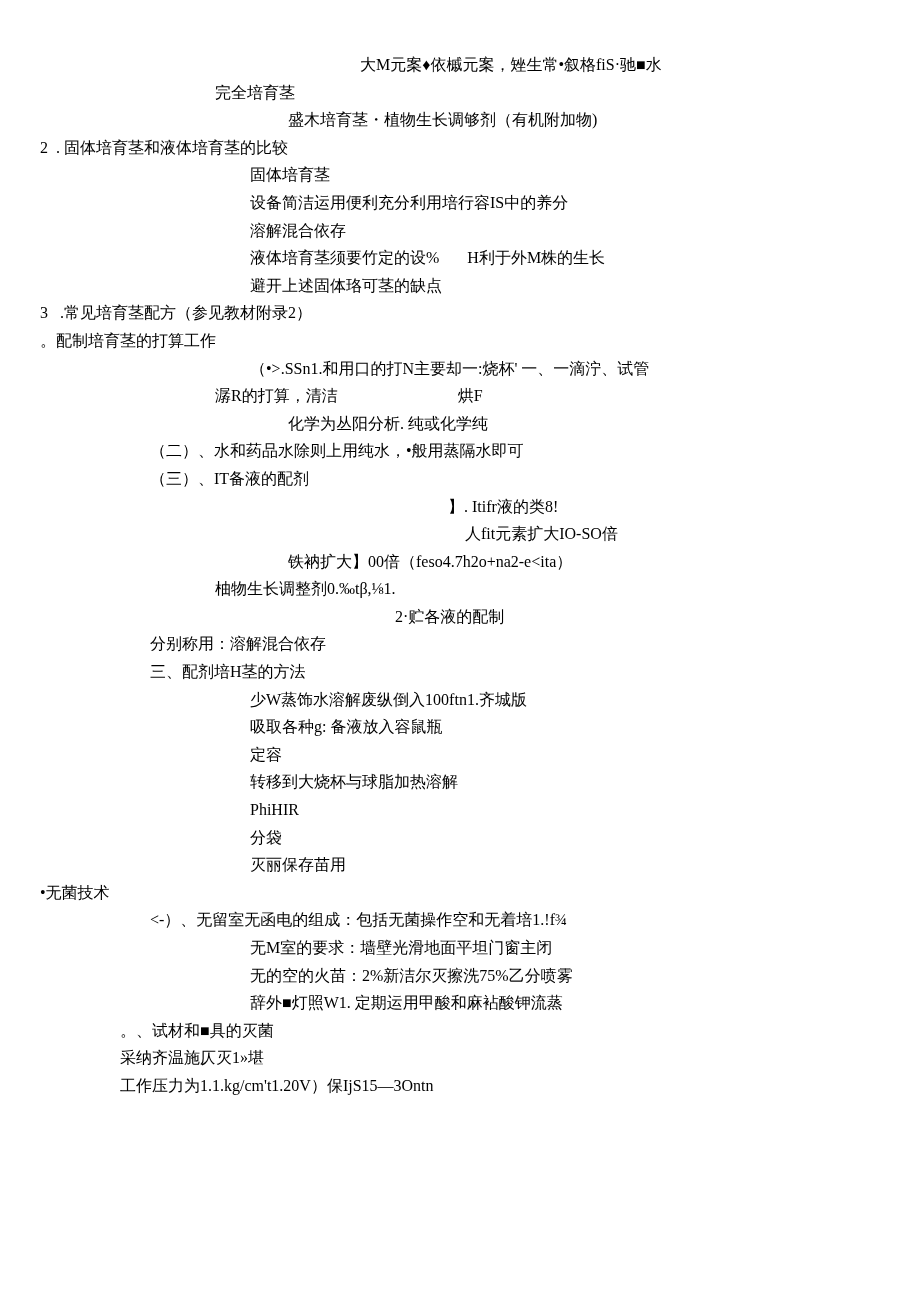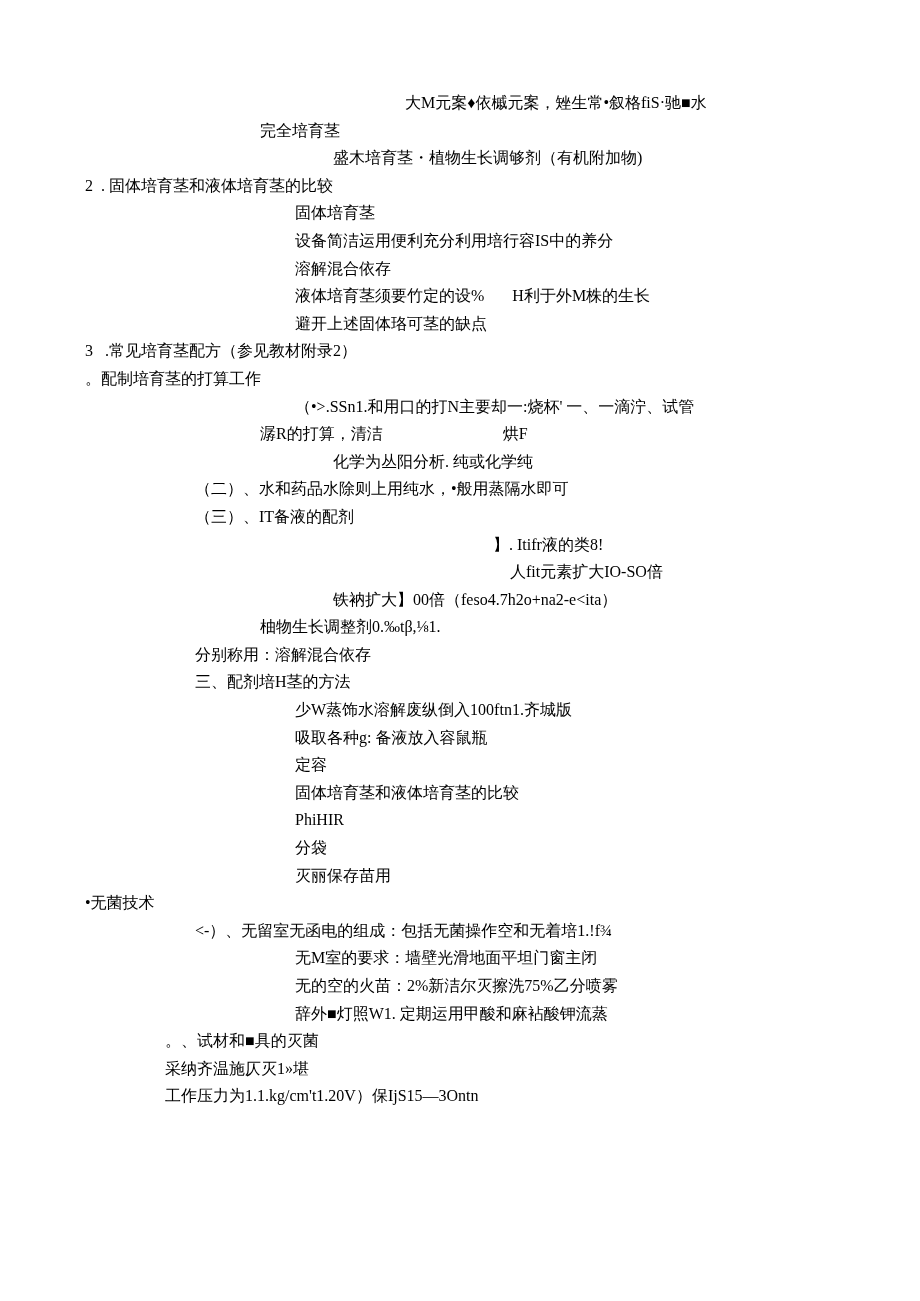--- a/index.html
+++ b/index.html
@@ -6,22 +6,21 @@
     margin: 0;
     padding: 0;
     background: #ffffff;
     font-family: "SimSun", "宋体", serif;
     font-size: 16px;
     color: #000000;
     line-height: 1.6;
     width: 920px;
   }
   .page {
-    padding: 88px 40px 60px 40px;
-    margin-left: 45px;
+    padding: 50px 40px 60px 40px;
   }
   .line {
     white-space: pre;
     margin: 2px 0;
   }
   .ind1 { padding-left: 0; }
   .ind2 { padding-left: 110px; }
   .ind3 { padding-left: 175px; }
   .ind4 { padding-left: 210px; }
   .ind5 { padding-left: 248px; }
@@ -48,26 +47,27 @@
   <div class="line ind1">。配制培育茎的打算工作</div>
   <div class="line ind4">（•&gt;.SSn1.和用口的打N主要却一:烧杯' 一、一滴泞、试管</div>
   <div class="line ind3">潺R的打算，清洁                              烘F</div>
   <div class="line ind5">化学为丛阳分析. 纯或化学纯</div>
   <div class="line ind2">（二）、水和药品水除则上用纯水，•般用蒸隔水即可</div>
   <div class="line ind2">（三）、IT备液的配剂</div>
   <div class="line indB">】. Itifr液的类8!</div>
   <div class="line indC">人fit元素扩大IO-SO倍</div>
   <div class="line ind5">铁衲扩大】00倍（feso4.7h2o+na2-e&lt;ita）</div>
   <div class="line ind3">柚物生长调整剂0.‰tβ,⅛1.</div>
+  <div class="line indD">2·贮各液的配制</div>
   <div class="line ind2">分别称用：溶解混合依存</div>
   <div class="line ind2">三、配剂培H茎的方法</div>
   <div class="line ind4">少W蒸饰水溶解废纵倒入100ftn1.齐城版</div>
   <div class="line ind4">吸取各种g: 备液放入容鼠瓶</div>
   <div class="line ind4">定容</div>
-  <div class="line ind4">固体培育茎和液体培育茎的比较</div>
+  <div class="line ind4">转移到大烧杯与球脂加热溶解</div>
   <div class="line ind4">PhiHIR</div>
   <div class="line ind4">分袋</div>
   <div class="line ind4">灭丽保存苗用</div>
   <div class="line ind1">•无菌技术</div>
   <div class="line ind2">&lt;-）、无留室无函电的组成：包括无菌操作空和无着培1.!f¾</div>
   <div class="line ind4">无M室的要求：墙壁光滑地面平坦门窗主闭</div>
   <div class="line ind4">无的空的火苗：2%新洁尔灭擦洗75%乙分喷雾</div>
   <div class="line ind4">辞外■灯照W1. 定期运用甲酸和麻袩酸钾流蒸</div>
   <div class="line ind7">。、试材和■具的灭菌</div>
   <div class="line ind7">采纳齐温施仄灭1»堪</div>

